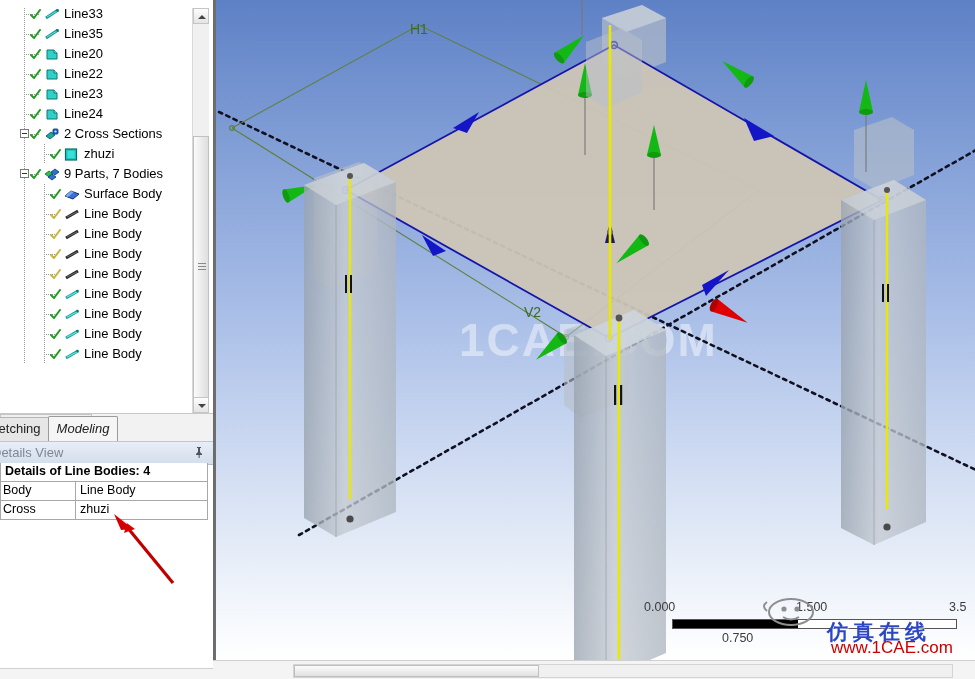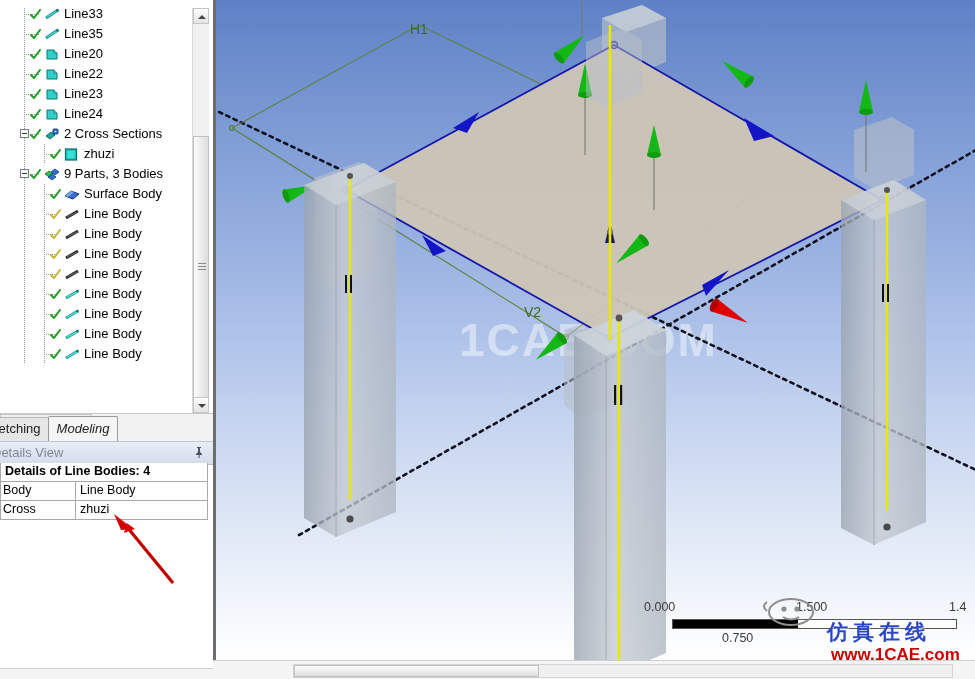--- a/index.html
+++ b/index.html
@@ -174,21 +174,21 @@
     position:absolute;left:6px;top:10px;font-size:27px;font-weight:bold;
     color:rgba(120,120,120,0.55);letter-spacing:-1px;white-space:nowrap;
   }
   #wm-ansys .cn{color:rgba(40,40,40,0.7);font-size:24px;}
   #wm-blue{
     position:absolute;left:68px;top:34px;font-size:21px;font-weight:bold;
     color:#2b47c8;letter-spacing:5px;white-space:nowrap;
     text-shadow:1px 1px 0 rgba(255,255,255,0.6);
   }
   #wm-red{
-    position:absolute;left:72px;top:61px;font-size:17px;font-weight:bold;
+    position:absolute;left:72px;top:54px;font-size:17px;font-weight:normal;
     color:#cc0000;white-space:nowrap;letter-spacing:0px;
   }
 
   
   #bottom-strip{
     position:absolute;left:213px;top:660px;width:762px;height:19px;
     background:#f4f4f4;border-top:1px solid #cfcfcf;
   }
   #bottom-hsb{
     position:absolute;left:80px;top:3px;width:660px;height:14px;
@@ -280,21 +280,21 @@
                 <rect x="3.5" y="3" width="7" height="7" fill="#39e0d8"></rect>
               </svg></span><span class="tlabel" style="margin-left: 18px;">zhuzi</span></div>
           <div class="tree-row t-indent1"><span class="dots-v"></span><span class="dots-h" style="left: 24px; width: 16px;"></span><span class="expander"></span><span class="chk" style="left: 30px;">
               <svg width="11" height="11" viewBox="0 0 11 11">
                 <path d="M1 6 L4 9 L10 1" fill="none" stroke="#1f9b1f" stroke-width="2" stroke-linecap="round" stroke-linejoin="round"></path>
               </svg>
             </span><span class="ticon" style="left: 44px;"><svg width="16" height="14" viewBox="0 0 16 14">
                 <path d="M1 7 l4 -3 4 3 -4 3 Z" fill="#2fbf4f" stroke="#0d6b27" stroke-width="0.8"></path>
                 <path d="M7 5 l4 -3 4 3 -4 3 Z" fill="#2f6fd0" stroke="#0d3a7a" stroke-width="0.8"></path>
                 <path d="M4 10 l4 -3 4 3 -4 3 Z" fill="#2f6fd0" stroke="#0d3a7a" stroke-width="0.8"></path>
-              </svg></span><span class="tlabel" style="margin-left: 18px;">9 Parts, 3 Bodies</span></div>
+              </svg></span><span class="tlabel" style="margin-left: 18px;">9 Parts, 7 Bodies</span></div>
           <div class="tree-row t-indent2"><span class="dots-v"></span><span class="dots-v2"></span><span class="dots-h" style="left: 44px; width: 14px;"></span><span class="chk" style="left: 50px;">
               <svg width="11" height="11" viewBox="0 0 11 11">
                 <path d="M1 6 L4 9 L10 1" fill="none" stroke="#1f9b1f" stroke-width="2" stroke-linecap="round" stroke-linejoin="round"></path>
               </svg>
             </span><span class="ticon" style="left: 64px;"><svg width="16" height="13" viewBox="0 0 16 13">
                 <path d="M1 8 l6 -5 8 3 -6 5 Z" fill="#3a6fd8" stroke="#11306e" stroke-width="1"></path>
                 <path d="M1 8 l6 -5 3 1 -6 5 Z" fill="#7ea8f0"></path>
               </svg></span><span class="tlabel" style="margin-left: 18px;">Surface Body</span></div>
           <div class="tree-row t-indent2"><span class="dots-v"></span><span class="dots-v2"></span><span class="dots-h" style="left: 44px; width: 14px;"></span><span class="chk" style="left: 50px;">
               <svg width="11" height="11" viewBox="0 0 11 11">
@@ -565,21 +565,21 @@
       </g>
 
       <line x1="396" y1="25" x2="396" y2="340" stroke="#e8e800" stroke-width="2.6"></line>
     </svg>
 
     <div id="vp-left-edge"></div>
 
     <div id="scalebar">
       <span class="sb-tick" style="left:0px;top:0px;">0.000</span>
       <span class="sb-tick" style="left:152px;top:0px;">1.500</span>
-      <span class="sb-tick" style="left:305px;top:0px;">1.4</span>
+      <span class="sb-tick" style="left:305px;top:0px;">3.5</span>
       <div id="sb-bar">
         <div id="sb-fill"></div>
       </div>
       <span class="sb-tick" style="left:78px;top:31px;">0.750</span>
     </div>
 
     <div id="wm-br">
       <svg style="position:absolute;left:-2px;top:8px;" width="64" height="36" viewBox="0 0 64 36">
         <ellipse cx="34" cy="20" rx="22" ry="13" fill="none" stroke="#8e8e8e" stroke-width="2"></ellipse>
         <circle cx="27" cy="17" r="2.6" fill="#8e8e8e"></circle>

